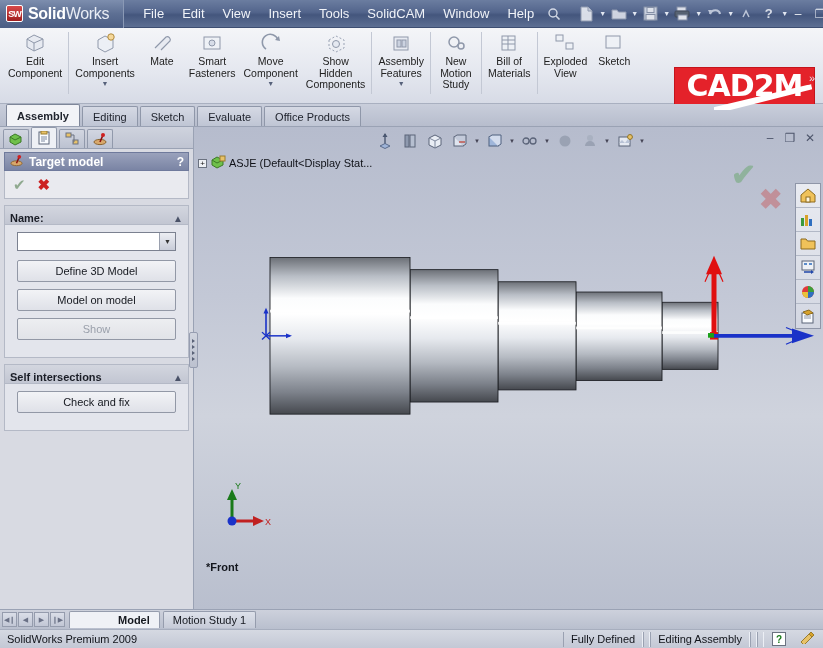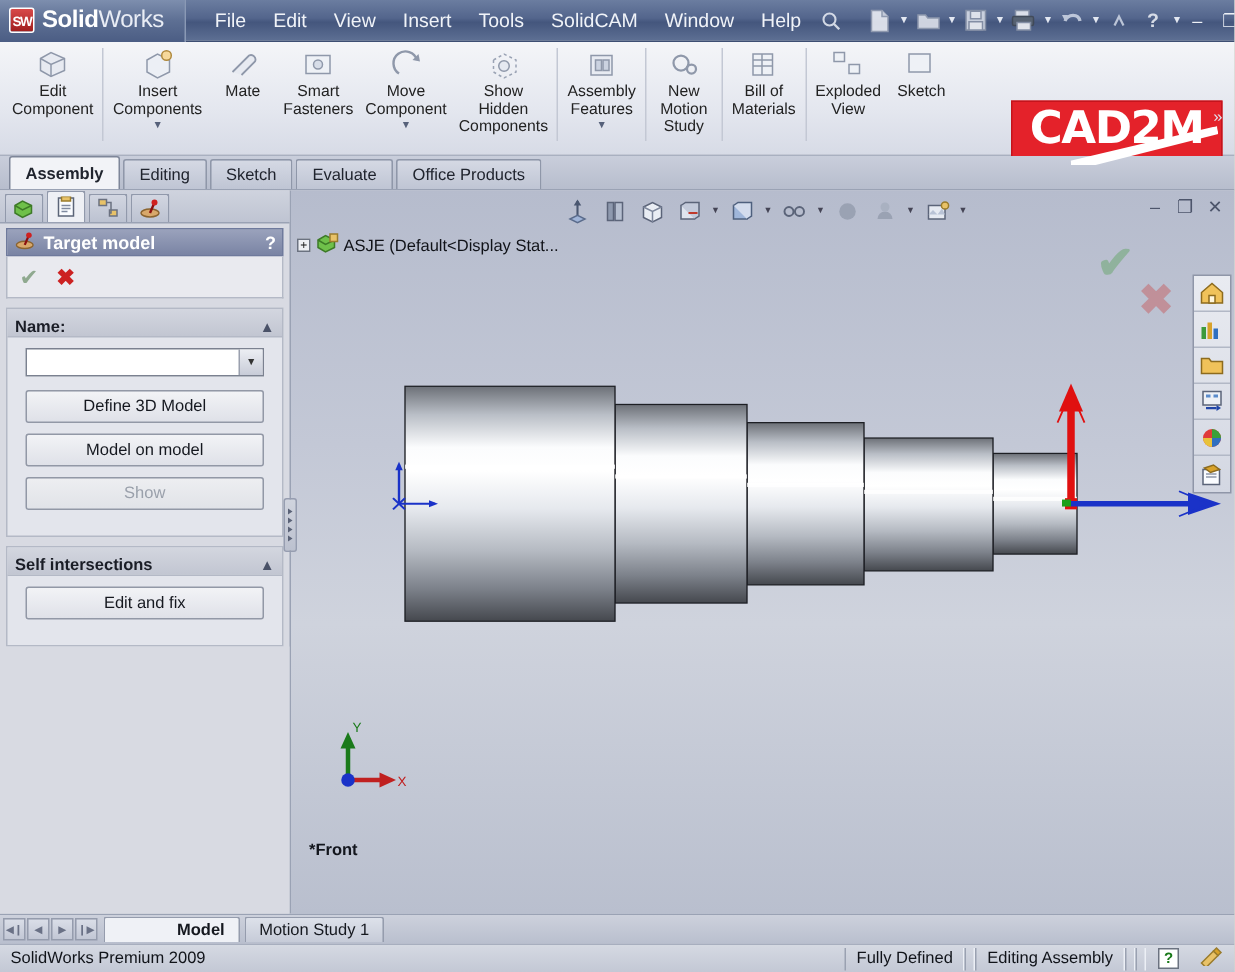--- a/index.html
+++ b/index.html
@@ -641,21 +641,21 @@
           <div class="pm-button disabled">Show</div>
         </div>
       </div>
 
       <div class="pm-box">
         <div class="pm-boxhdr">
           <span>Self intersections</span>
           <span class="caret">▲</span>
         </div>
         <div class="pm-boxbody">
-          <div class="pm-button">Edit and fix</div>
+          <div class="pm-button">Check and fix</div>
         </div>
       </div>
 
       <div class="pm-filler"></div>
 
       <div class="splitter">
         <i></i>
           <i></i>
           <i></i>
           <i></i>

